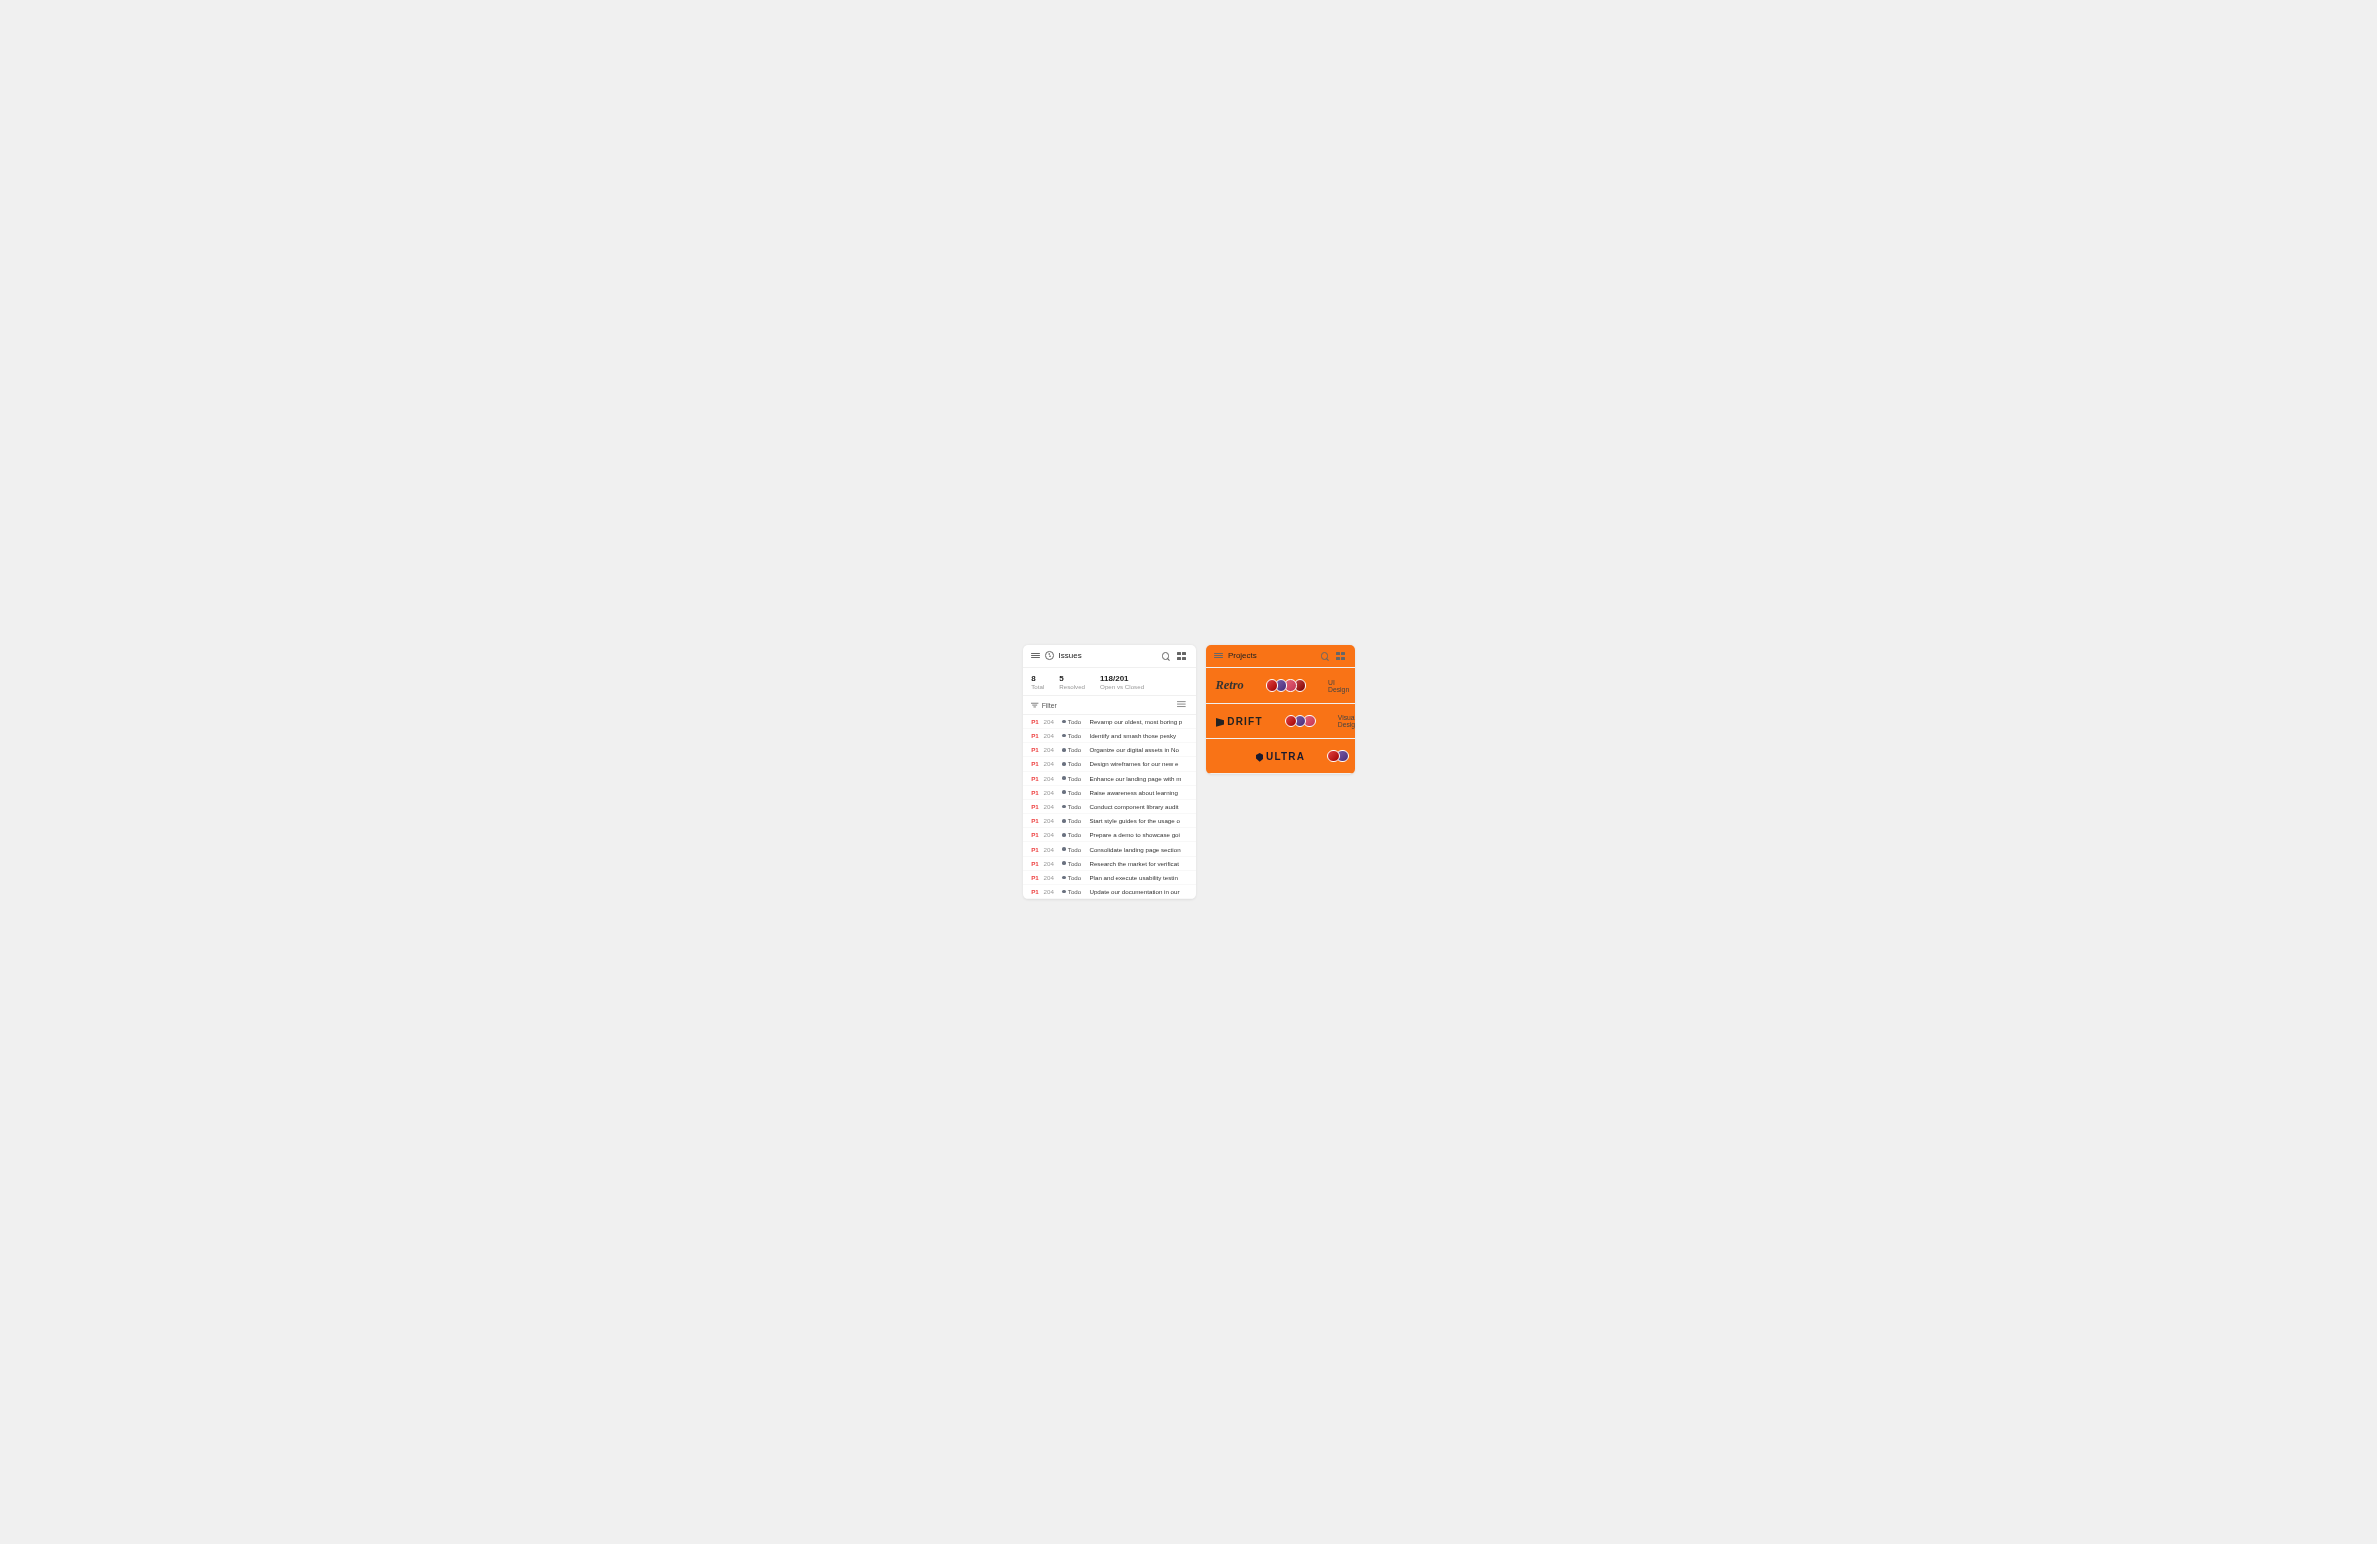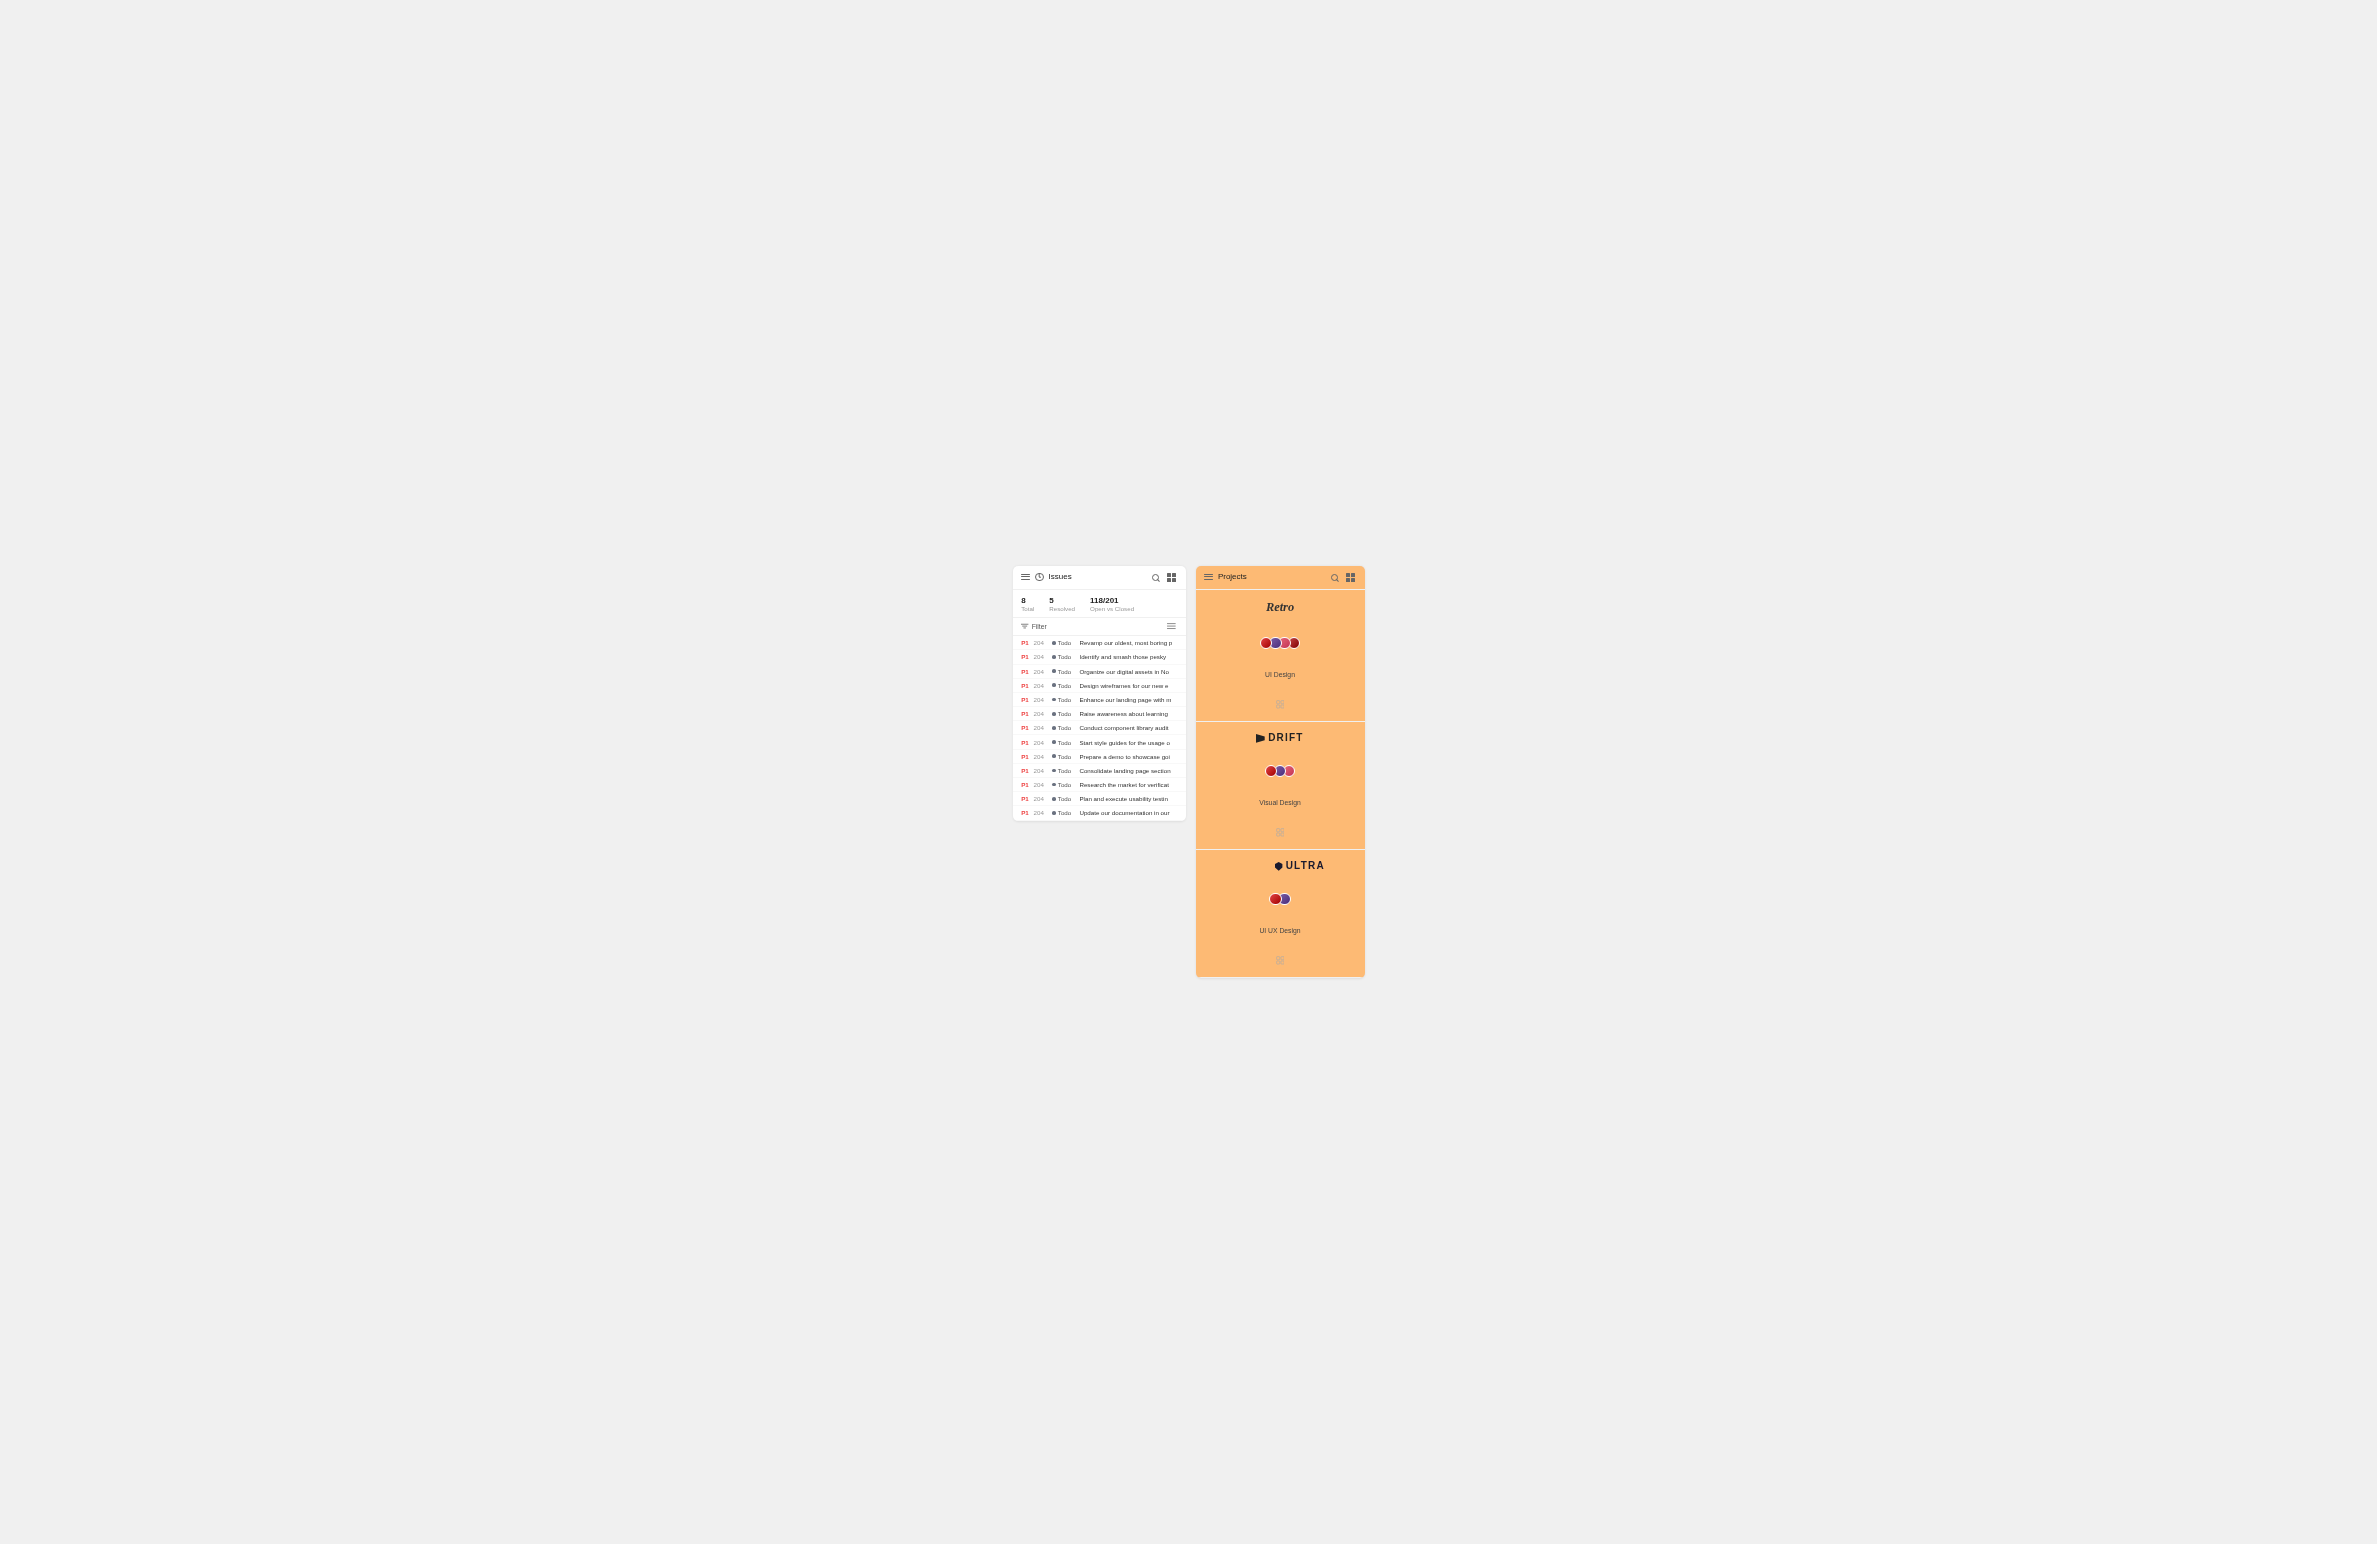--- a/index.html
+++ b/index.html
@@ -150,31 +150,31 @@
       font-size: 6.2px;
       color: #333;
       white-space: nowrap;
       overflow: hidden;
       text-overflow: ellipsis;
       flex: 1;
     }
 
     
     .projects-panel {
-      background: #fdba74;
+      background: #f97316;
       border-radius: 5px;
-      width: 169px;
+      width: 149px;
       box-shadow: 0 0.6px 2.5px rgba(0,0,0,0.08);
       overflow: hidden;
     }
     .project-card {
       padding: 10px;
       border-bottom: 0.6px solid #f0f0f0;
       display: flex;
-      flex-direction: column;
+      flex-direction: row;
       align-items: center;
       gap: 22px;
     }
     .project-logo-retro {
       font-family: Georgia, serif;
       font-style: italic;
       font-size: 12.4px;
       color: #333;
     }
     .project-logo-drift {

